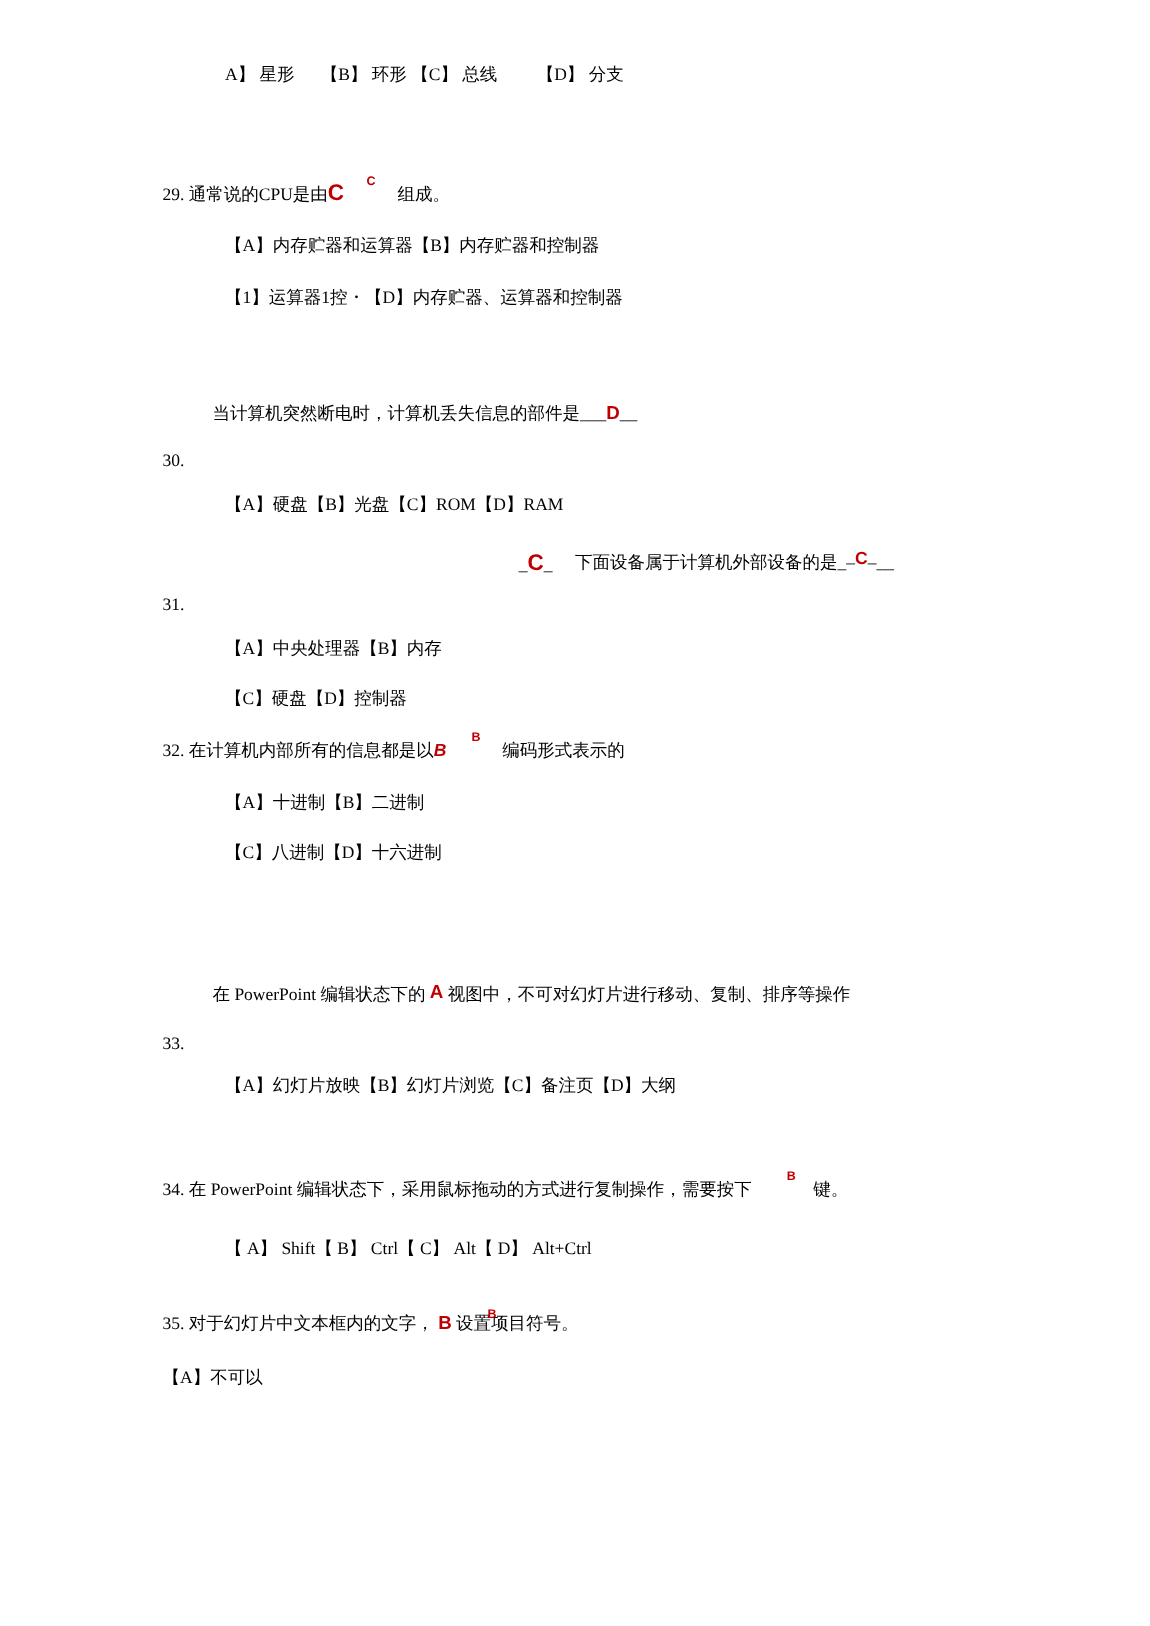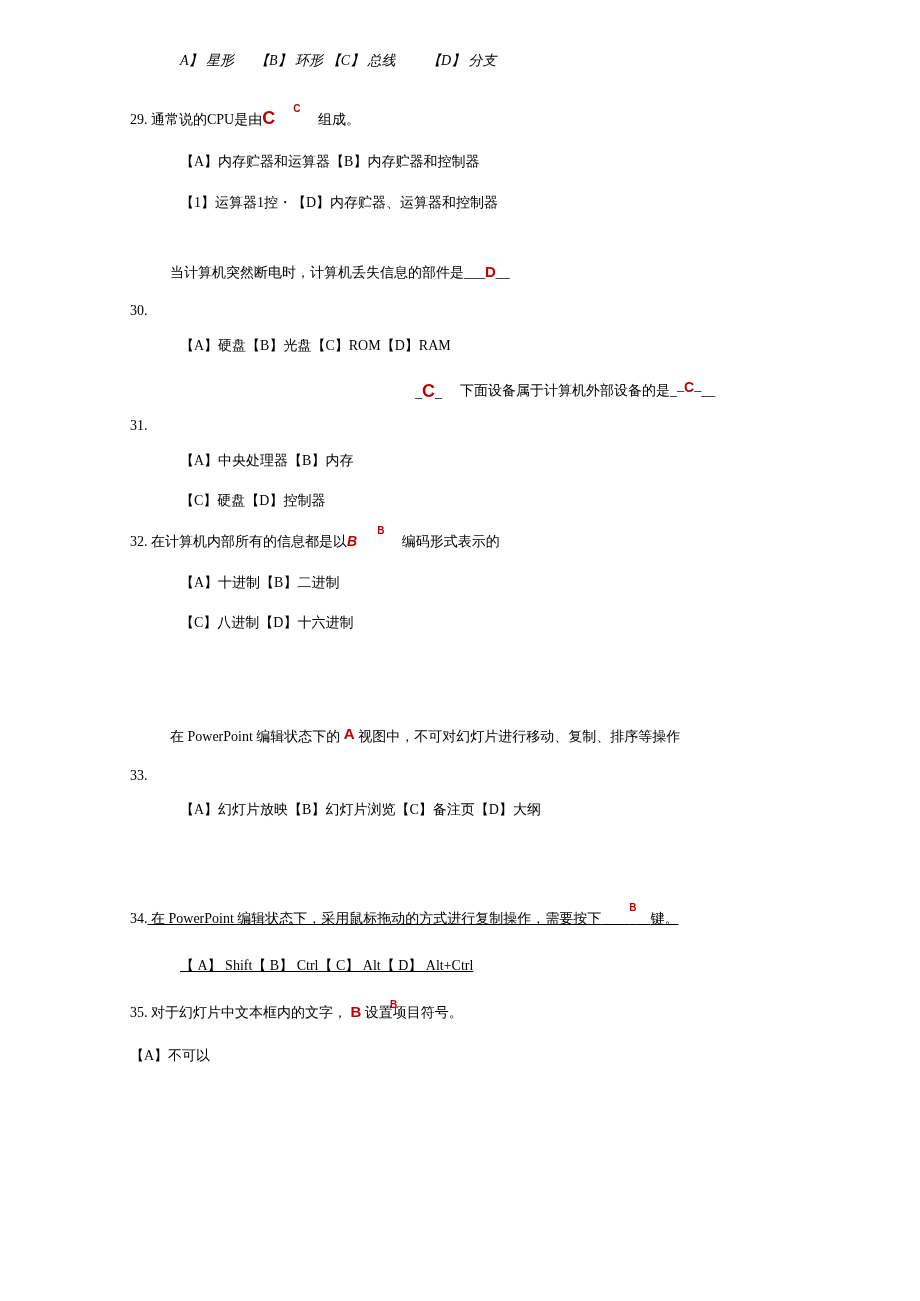--- a/index.html
+++ b/index.html
@@ -7,23 +7,22 @@
     padding: 50px 80px 50px 130px;
     font-family: "SimSun", "Songti SC", serif;
     font-size: 14px;
     line-height: 1.6;
     color: #000;
     background: #fff;
     width: 920px;
     box-sizing: border-box;
   }
   .q28-opts {
-    margin-bottom: 32px;
+    margin-bottom: 68px;
     margin-left: 50px;
-    font-style: italic;
   }
   .qrow {
     position: relative;
     margin-bottom: 18px;
   }
   .qnum {
     display: inline-block;
     vertical-align: baseline;
   }
   .bold-ans {
@@ -49,26 +48,26 @@
     top: -12px;
   }
   .opts {
     margin-left: 50px;
     margin-top: 12px;
     margin-bottom: 12px;
   }
   .opt-line {
     margin-bottom: 18px;
   }
-  .q29 { margin-bottom: 46px; }
+  .q29 { margin-bottom: 69px; }
   .q30 { margin-bottom: 20px; }
   .q31 { }
   .q32 { margin-bottom: 90px; }
-  .q33 { margin-bottom: 86px; }
-  .q34 { margin-bottom: 23px; text-decoration: underline; }
+  .q33 { margin-bottom: 60px; }
+  .q34 { margin-bottom: 36px; }
   .q35 { margin-bottom: 30px; }
   .q30-top { margin-left: 40px; }
   .q31-top { position: relative; }
   .q31-fill { position: absolute; left: 285px; top: 0; }
   .q31-text { position: absolute; left: 330px; top: 2px; text-align: right; }
   .q33-top { margin-left: 40px; }
   .numrow { margin-top: 16px; }
 </style>
 </head>
 <body>

